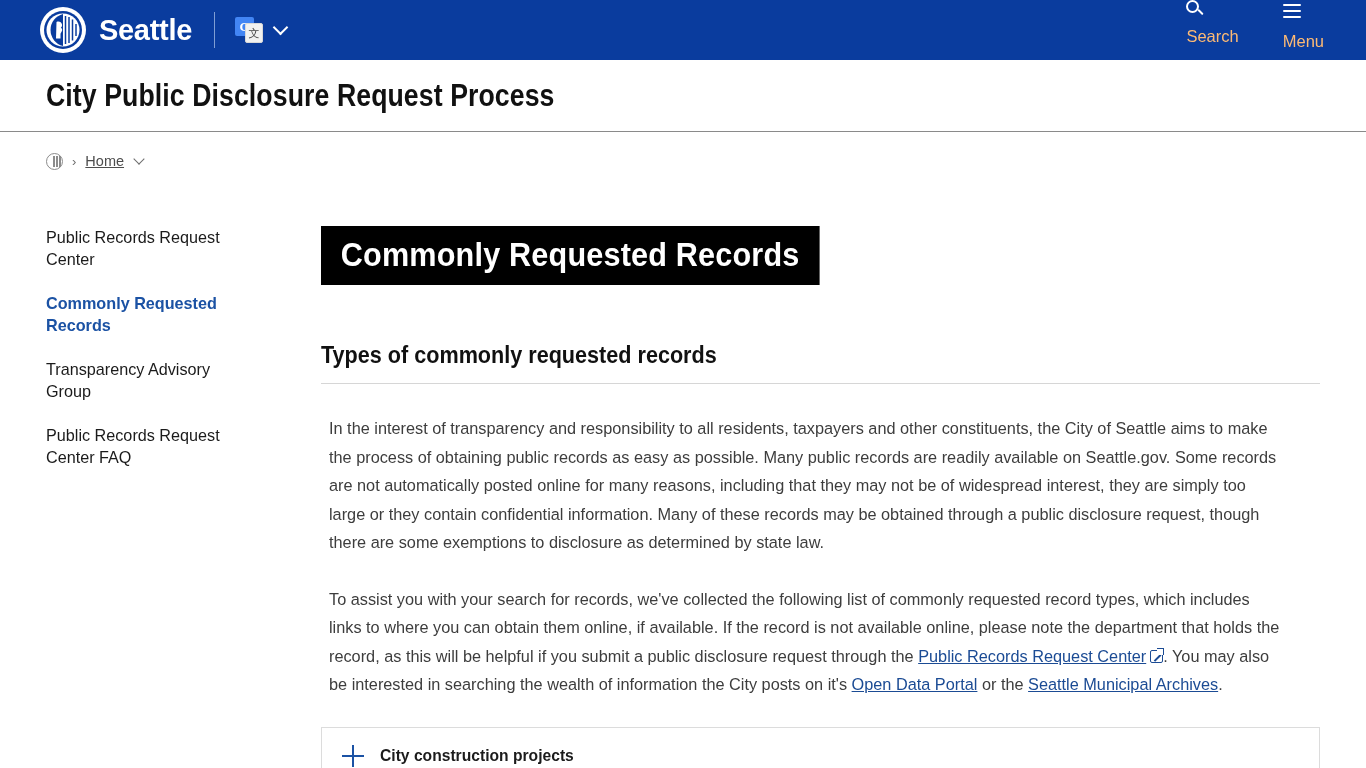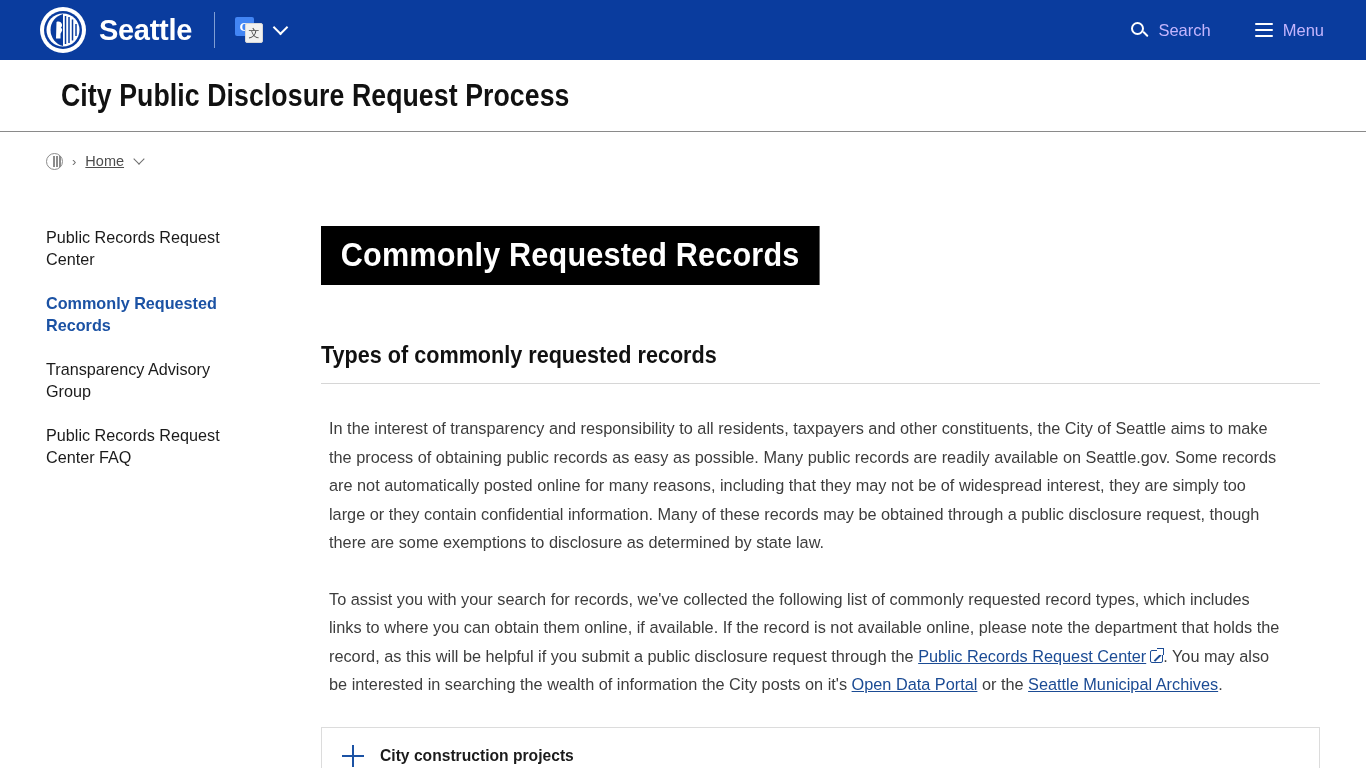--- a/index.html
+++ b/index.html
@@ -87,27 +87,28 @@
     margin-bottom: 5px;
   }
   .header-right {
     margin-left: auto;
     display: flex;
     align-items: stretch;
     height: 60px;
   }
   .hdr-btn {
     display: flex;
-    align-items: center;
+    align-items: flex-start;
     gap: 10px;
     padding: 0 22px;
     font-size: 16.5px;
-    color: #c4b5fd;
+    color: #fdba74;
     cursor: pointer;
     white-space: nowrap;
+    flex-direction: column;
   }
   .hdr-btn.accent { background: #002d7a; padding: 0 26px; }
   .hdr-btn.menu { padding-right: 42px; }
   .search-glyph {
     position: relative;
     width: 17px; height: 17px;
   }
   .search-glyph i {
     position: absolute; left: 0; top: 0;
     width: 13px; height: 13px;
@@ -129,21 +130,20 @@
     margin: 4px 0;
     border-radius: 1px;
   }
 
   
   .title-band {
     height: 72px;
     border-bottom: 1px solid #8a8a8a;
     display: flex;
     align-items: center;
-    padding-left: 15px;
   }
   .page-title {
     margin-left: 46px;
     font-size: 31px;
     font-weight: bold;
     color: #111111;
     font-family: "Liberation Sans Narrow", "Liberation Sans", sans-serif;
     transform: scaleX(0.86);
     transform-origin: left center;
     letter-spacing: 0.1px;

